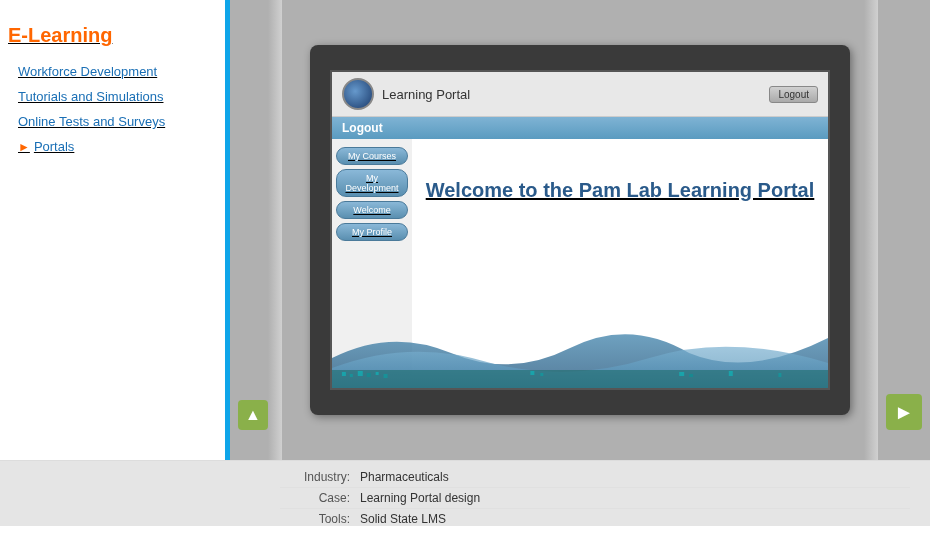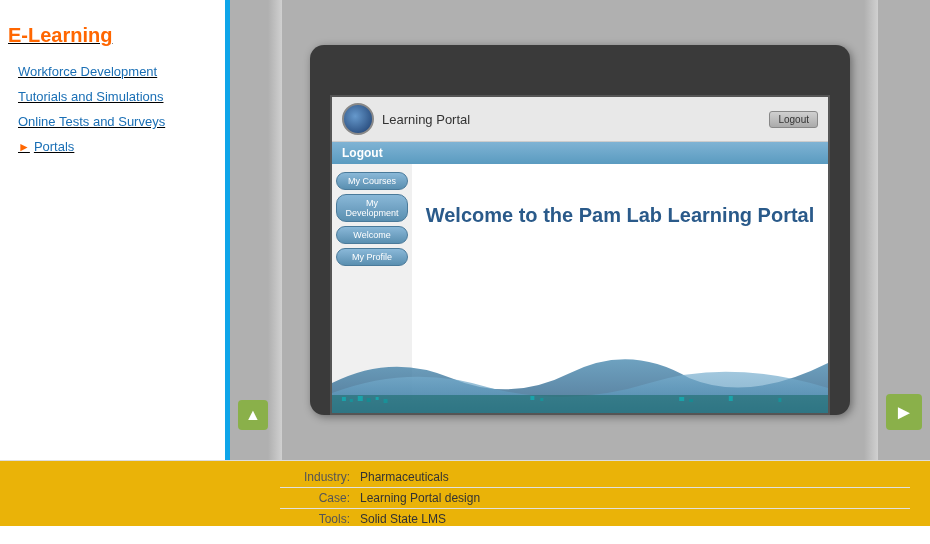--- a/index.html
+++ b/index.html
@@ -62,25 +62,26 @@
       display: flex;
       align-items: center;
       justify-content: center;
       position: relative;
       padding: 10px 20px;
     }
 
     
     .monitor-outer {
       background: #3a3a3a;
-      border-radius: 14px;
+      border-radius: 8px;
+      padding: 12px;
       width: 540px;
       height: 370px;
       display: flex;
-      align-items: flex-end;
+      align-items: center;
       justify-content: center;
       position: relative;
       box-shadow: 2px 2px 8px rgba(0,0,0,0.4);
     }
     .monitor-inner {
       background: #fff;
       width: 500px;
       height: 320px;
       border: 2px solid #555;
       overflow: hidden;
@@ -128,20 +129,21 @@
       background: linear-gradient(to bottom, #7fb3d4, #5a9bc0);
       padding: 4px 10px;
       color: #fff;
       font-size: 12px;
       font-weight: bold;
     }
 
     .lms-body {
       display: flex;
       height: calc(100% - 80px);
+      text-decoration: underline;
     }
     .lms-nav {
       width: 80px;
       background: #f0f0f0;
       padding: 8px 4px;
       display: flex;
       flex-direction: column;
       gap: 4px;
     }
     .lms-nav-btn {
@@ -262,21 +264,21 @@
 
     .top-section {
       display: flex;
       height: 460px;
     }
 
     .bottom-section {
       height: 66px;
       border-top: 1px solid #ddd;
       padding: 6px 20px 18px 280px;
-      background: #eab308;
+      background: #e5e5e5;
     }
   </style>
 </head>
 <body>
 
 <div class="page-wrapper">
   <div class="top-section">
 
     <div class="sidebar">
       <div class="header" style="padding:8px 0 12px 0; border:none;">

